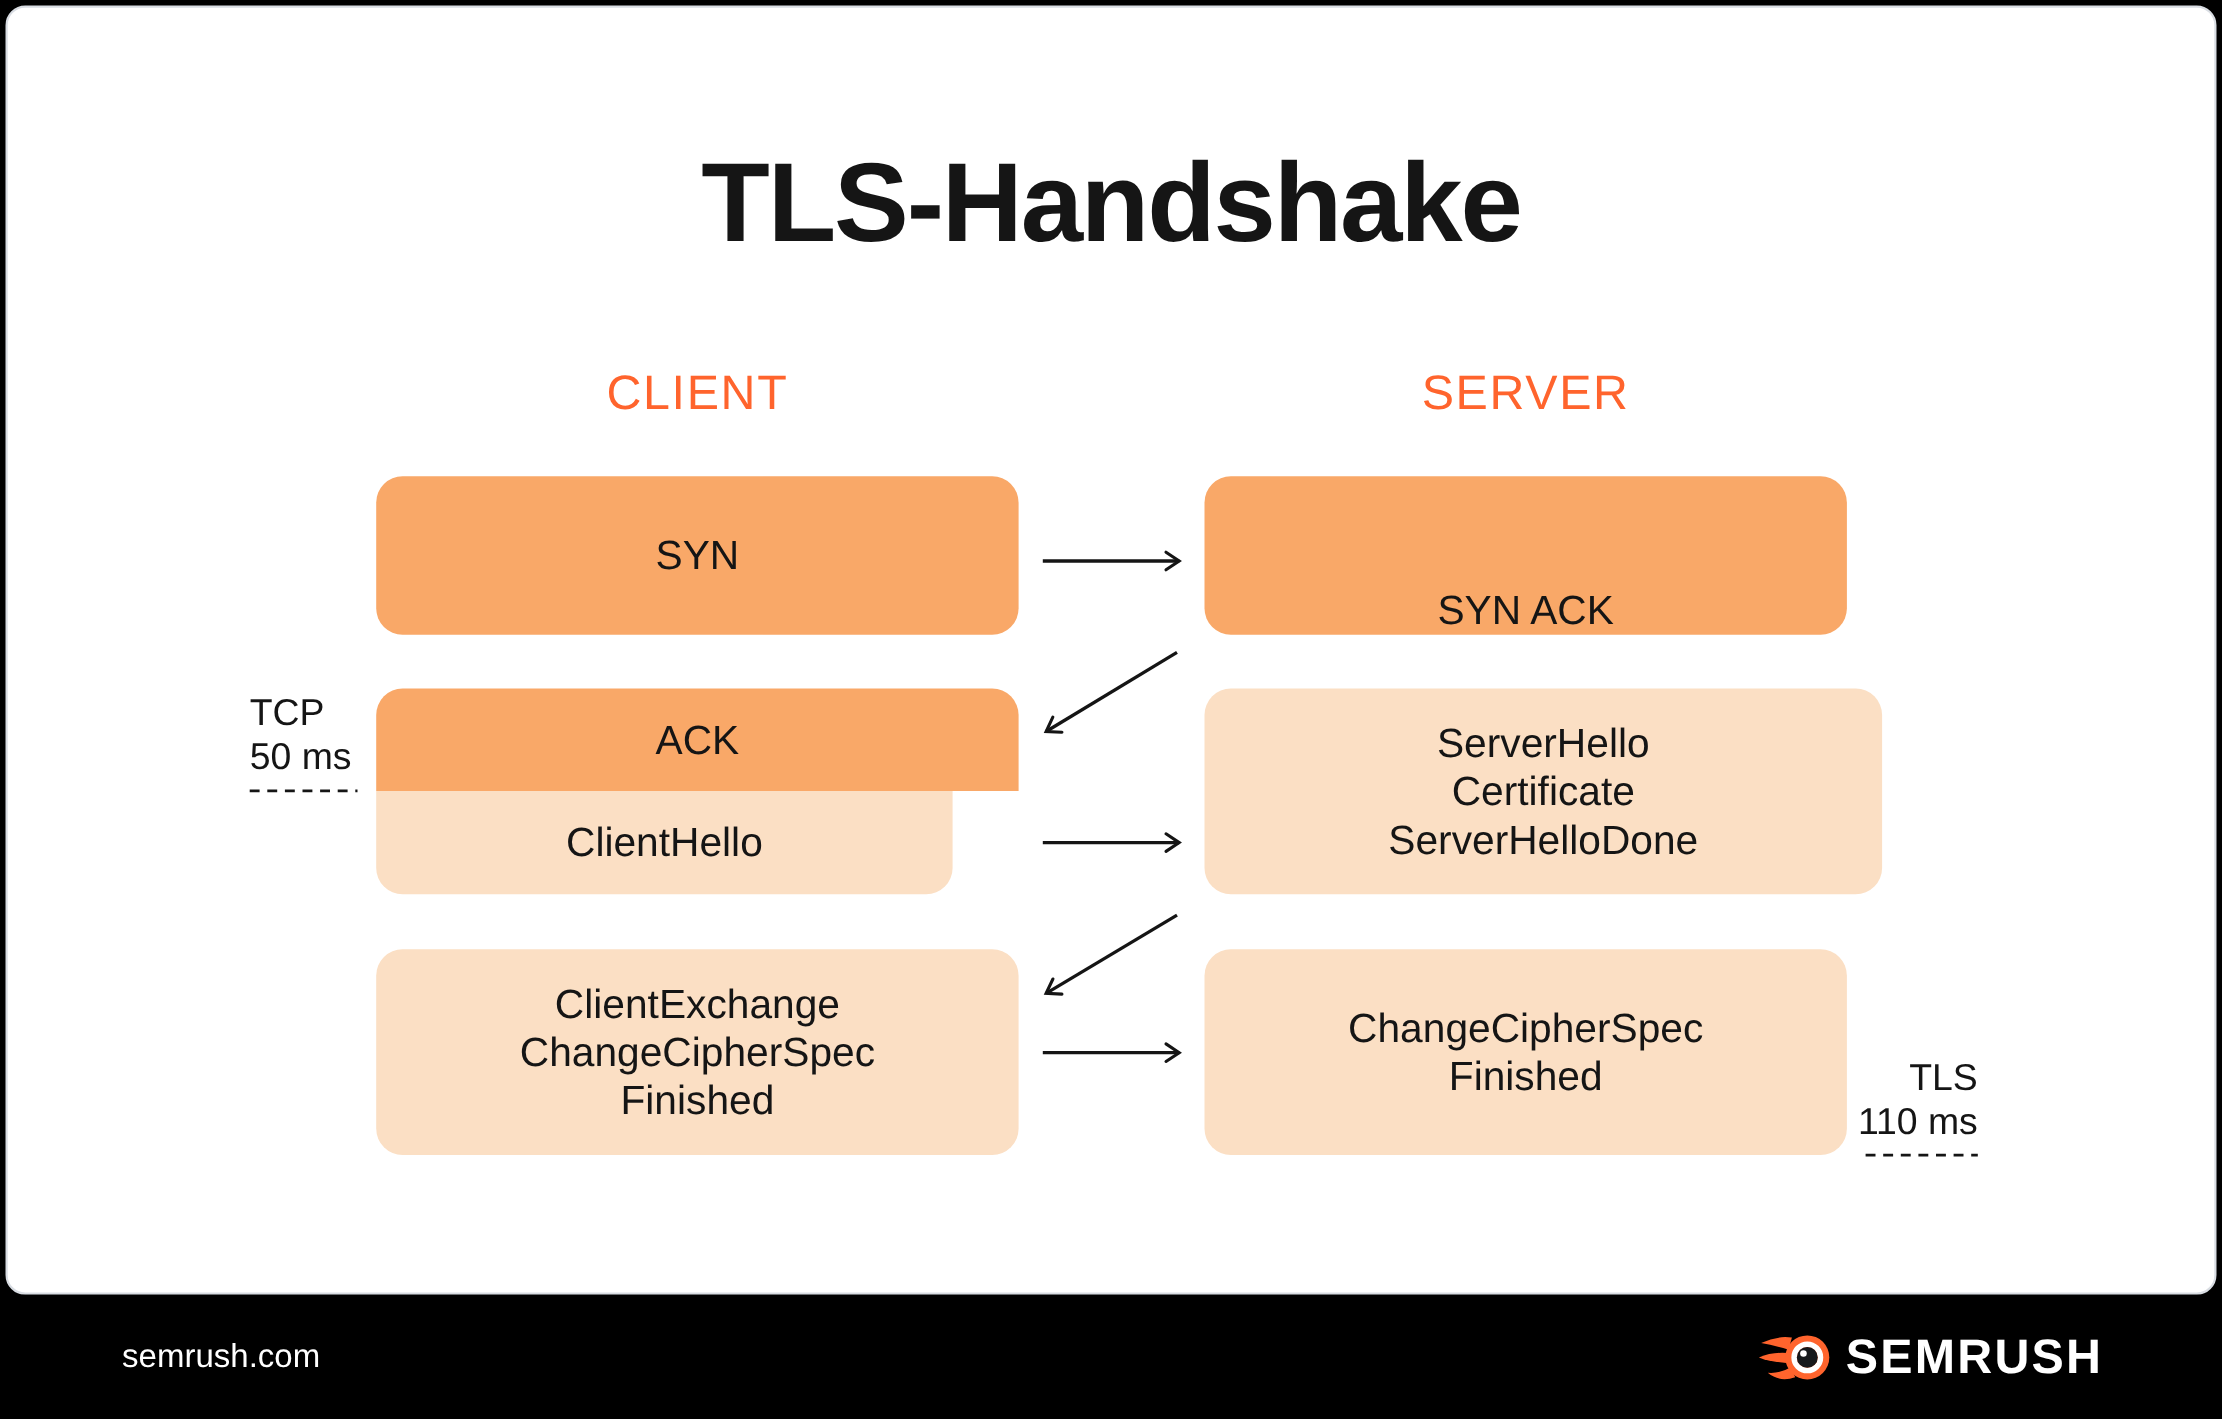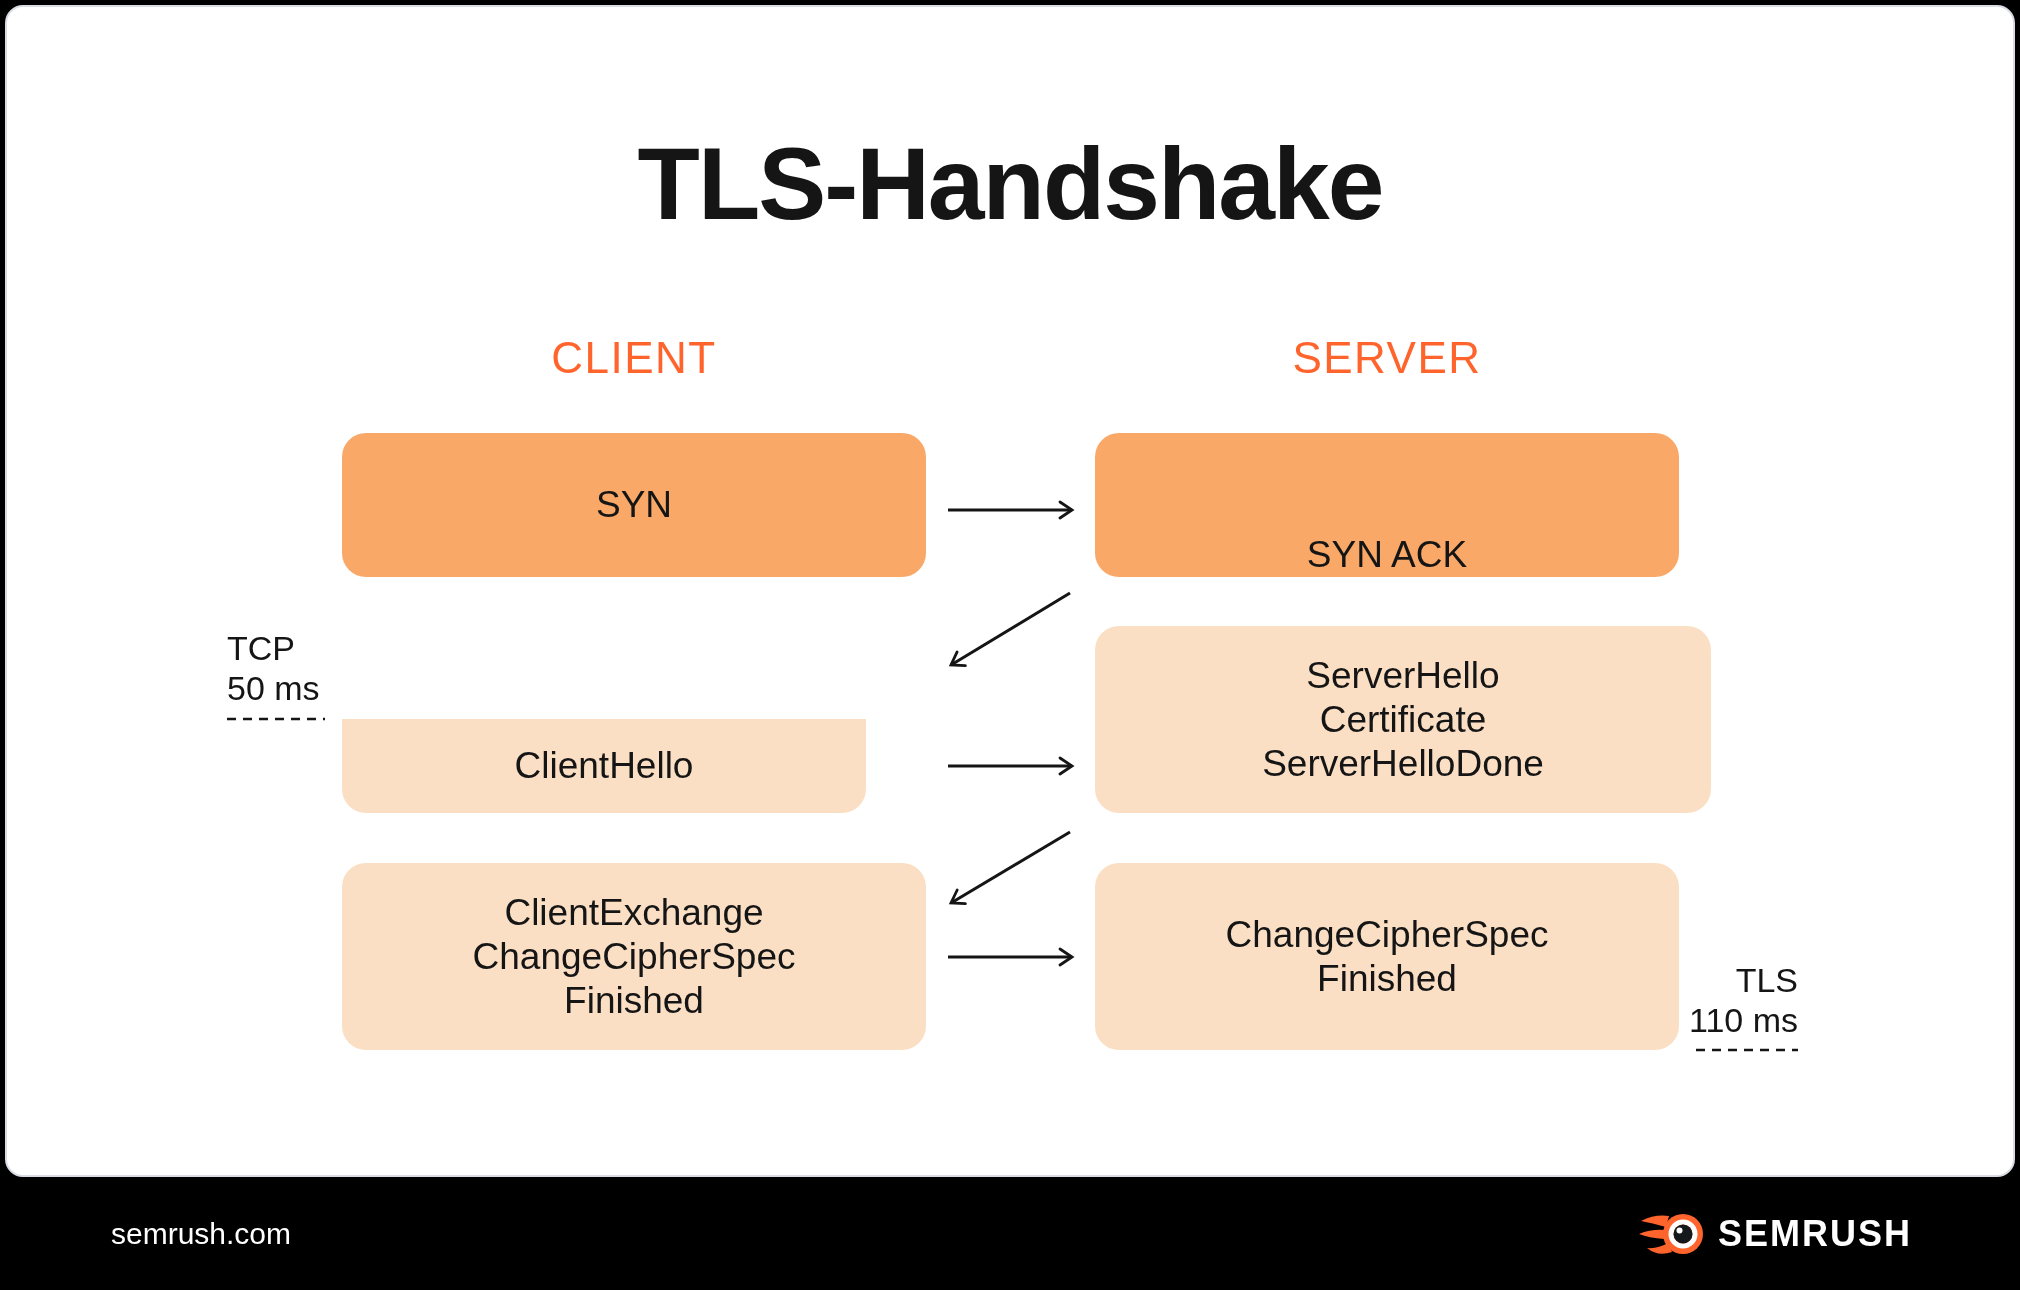--- a/index.html
+++ b/index.html
@@ -87,21 +87,21 @@
     width: 100%; height: 113px;
     background: var(--page-bg);
     display: flex; align-items: center; justify-content: space-between;
     padding: 0 108px 0 111px;
     box-sizing: border-box;
   }
   .site { color: var(--footer-text); font-size: 30px; font-weight: 400; }
   .brand { display: flex; align-items: center; gap: 13px; }
   .brand-name {
     color: var(--footer-text);
-    font-size: 36px; font-weight: 700; letter-spacing: 2px;
+    font-size: 44px; font-weight: 700; letter-spacing: 2px;
   }
 </style>
 </head>
 <body>
 
 <div class="stage">
 
   <div class="card"></div>
 
   <div class="title">TLS-Handshake</div>
@@ -109,20 +109,23 @@
   <div class="col-header client">CLIENT</div>
   <div class="col-header server">SERVER</div>
 
   <div class="box dark r24 syn">
     <span>SYN</span>
   </div>
   <div class="box dark r24 synack">
     <span>SYN ACK</span>
   </div>
 
+  <div class="box dark ack">
+    <span>ACK</span>
+  </div>
   <div class="box light clienthello">
     <span>ClientHello</span>
   </div>
   <div class="box light r24 serverhello">
     <div>ServerHello</div>
     <div>Certificate</div>
     <div>ServerHelloDone</div>
   </div>
 
   <div class="box light r24 clientexch">

